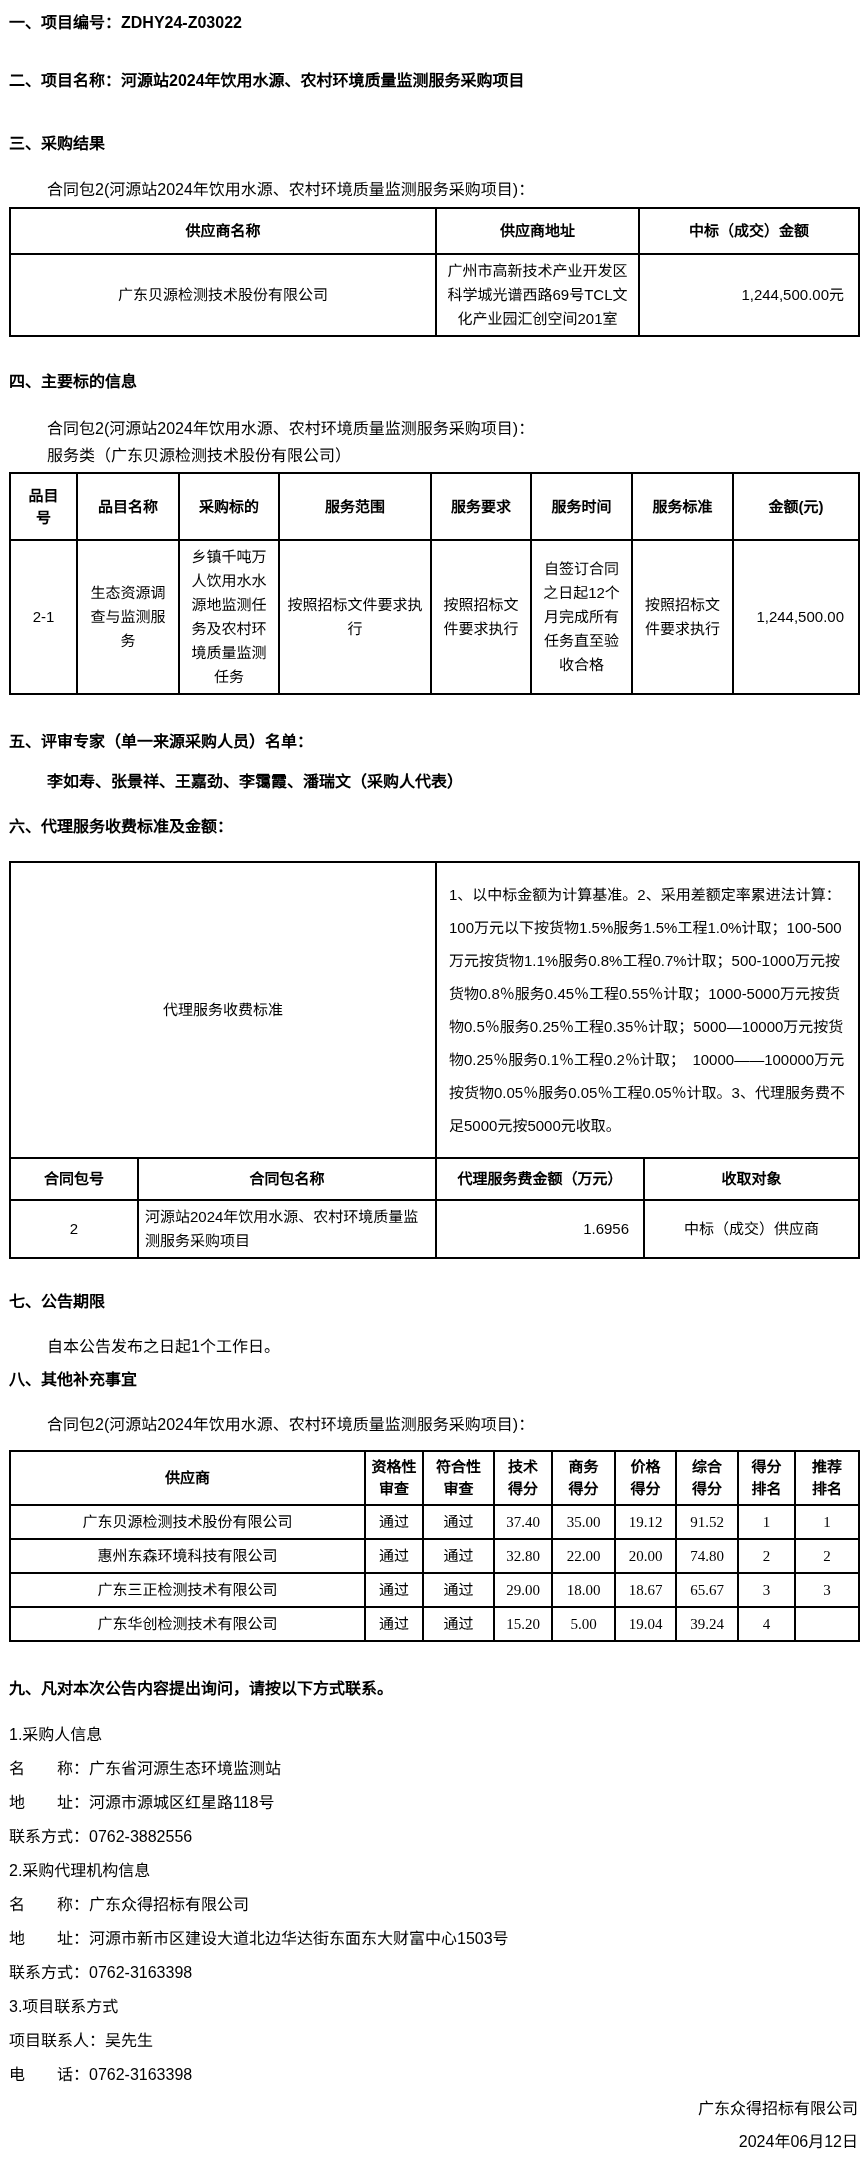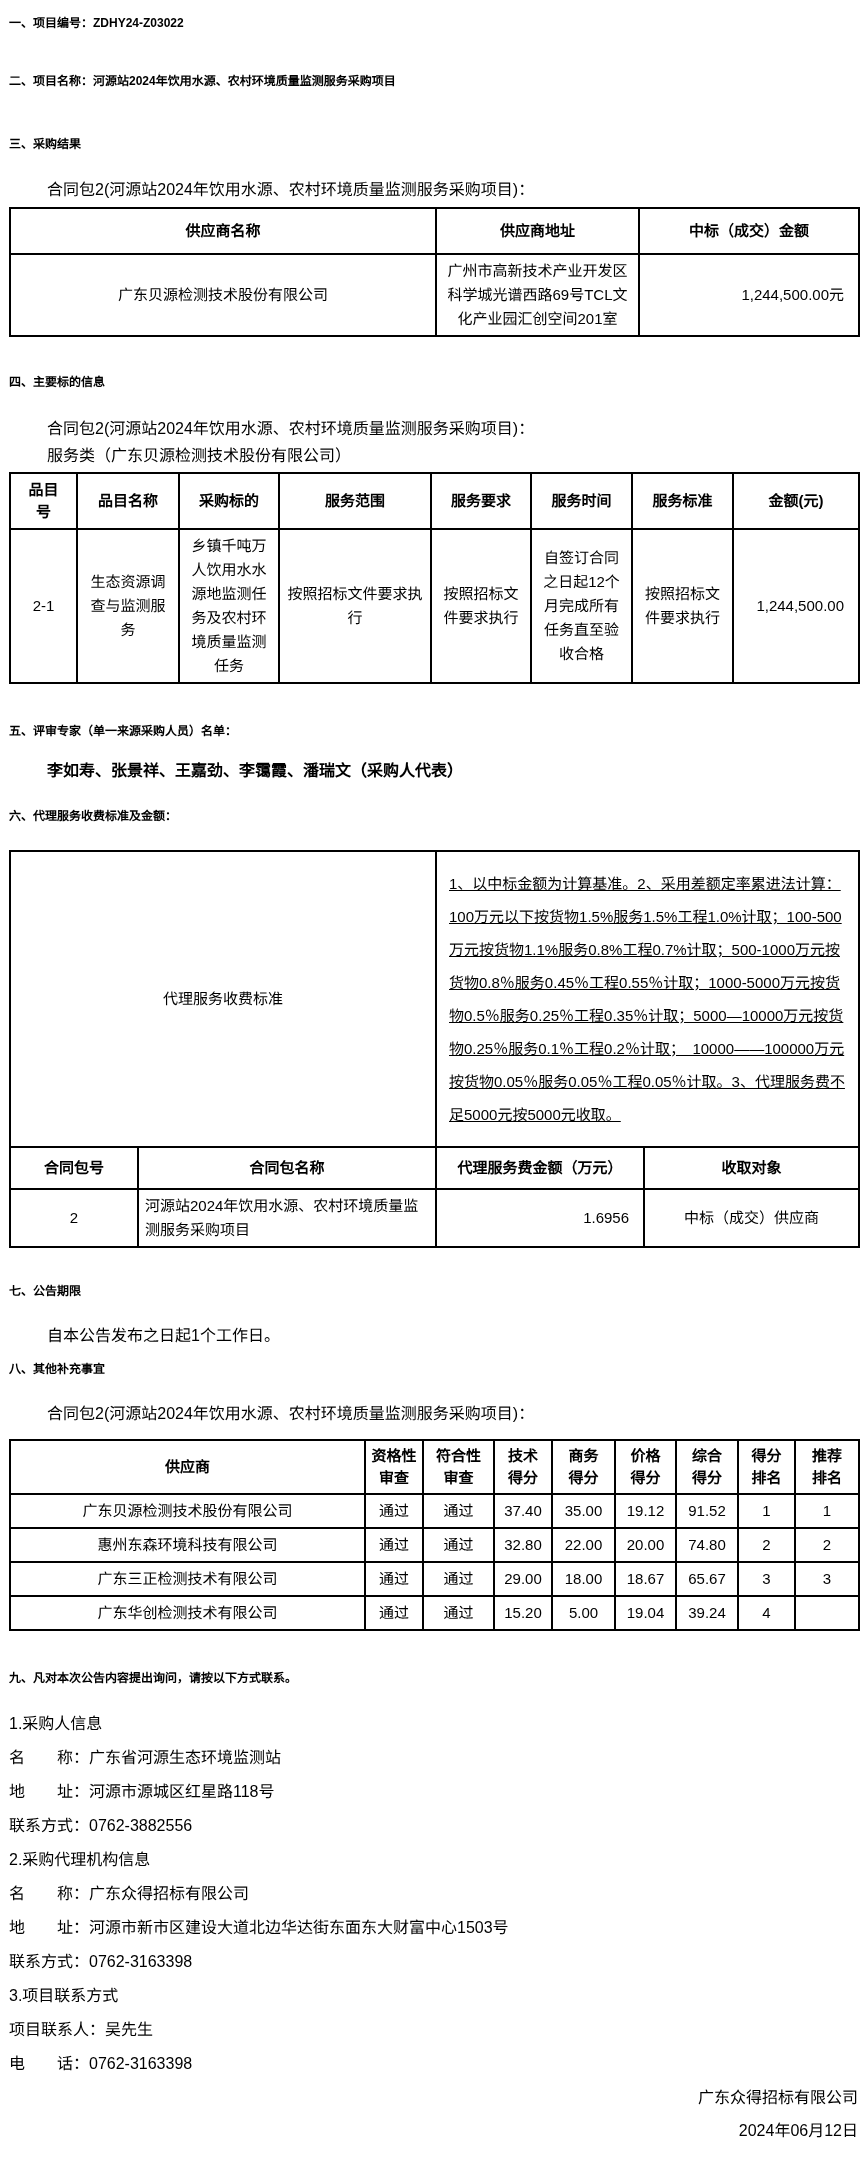--- a/index.html
+++ b/index.html
@@ -1,32 +1,32 @@
 <!DOCTYPE html>
 <html lang="zh-CN"><head>
 <meta charset="utf-8">
 <style>
   html,body{margin:0;padding:0;background:#fff;color:#000;}
   body{width:867px;font-family:"Liberation Sans","DejaVu Sans",sans-serif;font-size:16px;}
   .page{padding:14px 9px 24px 9px;}
-  .sec-title{font-weight:bold;font-size:12px;line-height:18px;}
+  .sec-title{font-weight:bold;font-size:16px;line-height:18px;}
   .line{line-height:18px;}
   .indent1{margin-left:38px;}
   .indent2{margin-left:69px;}
   table{width:100%;border-collapse:collapse;table-layout:fixed;}
   th,td{border:2px solid #000;vertical-align:middle;word-wrap:break-word;}
   th{font-weight:bold;font-size:15px;white-space:pre-line;line-height:22px;padding:4px 2px;}
   td{font-size:15px;line-height:24px;padding:4px 6px;}
   .c{text-align:center;}
   .r{text-align:right;padding-right:14px;}
   .mt8{margin-top:8px;}
-  .fee-text{text-align:left;line-height:33px;padding:4px 12px;text-decoration:underline;}
+  .fee-text{text-align:left;line-height:33px;padding:4px 12px;}
   .fee-label{text-align:center;font-size:15px;}
   #t1 .hrow{height:46px;} #t1 .drow{height:76px;}
-  #t2 .hrow{height:56px;} #t2 .drow{height:151px;}
+  #t2 .hrow{height:67px;} #t2 .drow{height:151px;}
   #t3 .feerow{height:296px;} #t3 .hrow{height:42px;} #t3 .drow{height:55px;}
   #t4 .hrow{height:51px;} #t4 .drow{height:31px;}
   .contact p{margin:0 0 15px 0;line-height:19px;}
   .footer{ text-align:right; margin-top:10px; line-height:19px;}
   .footer .date{margin-top:14px;}
 </style>
 </head>
 <body>
 
 <div class="page">
@@ -131,21 +131,21 @@
     </tr>
   </tbody>
     </table>
 
   <div class="sec-title" style="margin-top:34px;">七、公告期限</div>
   <div class="line indent1" style="margin-top:27px;">自本公告发布之日起1个工作日。</div>
 
   <div class="sec-title" style="margin-top:15px;">八、其他补充事宜</div>
   <div class="line indent1" style="margin-top:27px;">合同包2(河源站2024年饮用水源、农村环境质量监测服务采购项目)：</div>
 
-  <table id="t4" style="margin-top:16px;">
+  <table id="t4" style="margin-top:16px;font-family:Liberation Serif, serif;">
     <colgroup>
         <col style="width:355px">
         <col style="width:58px">
         <col style="width:71px">
         <col style="width:58px">
         <col style="width:63px">
         <col style="width:61px">
         <col style="width:62px">
         <col style="width:57px">
         <col style="width:64px">

